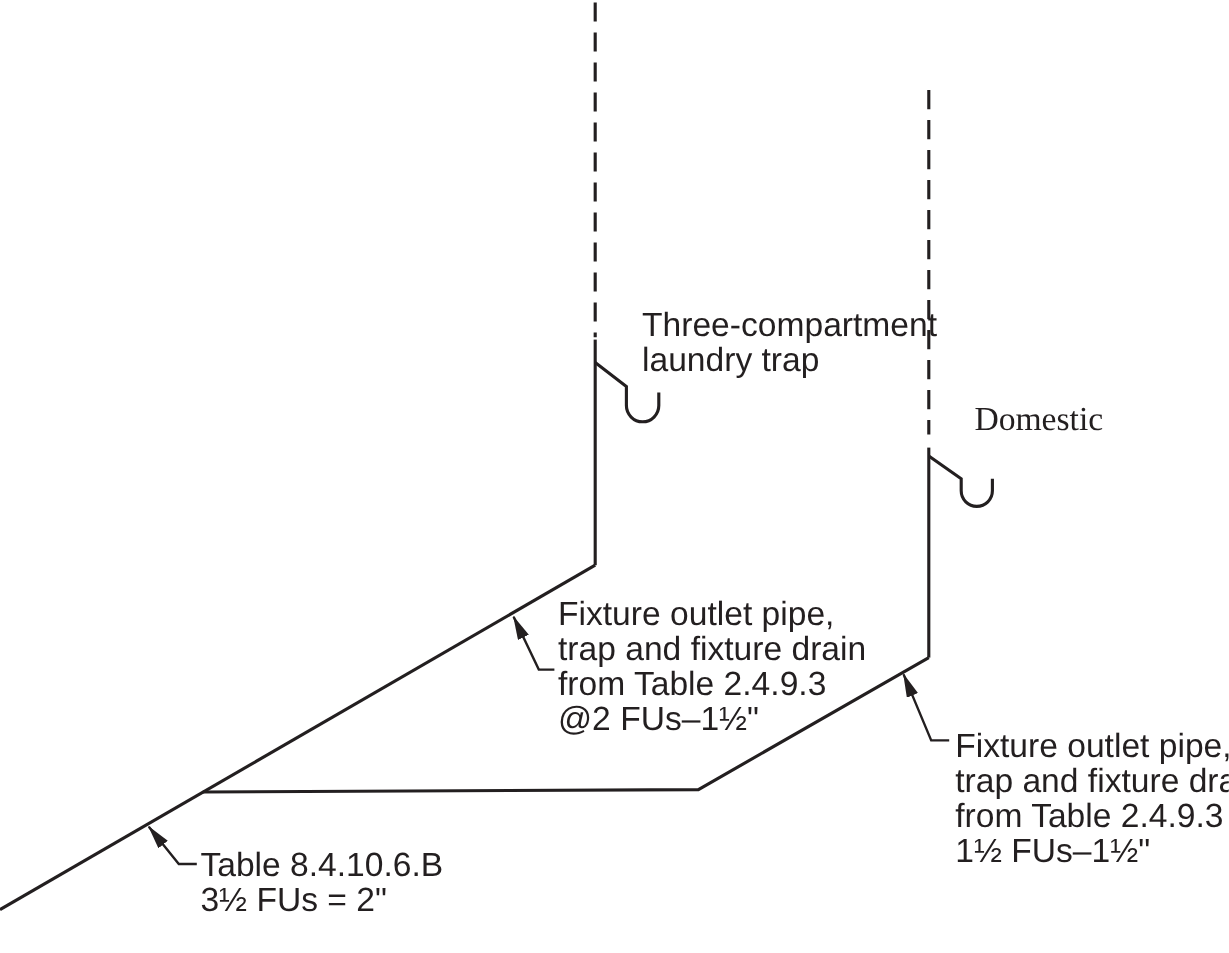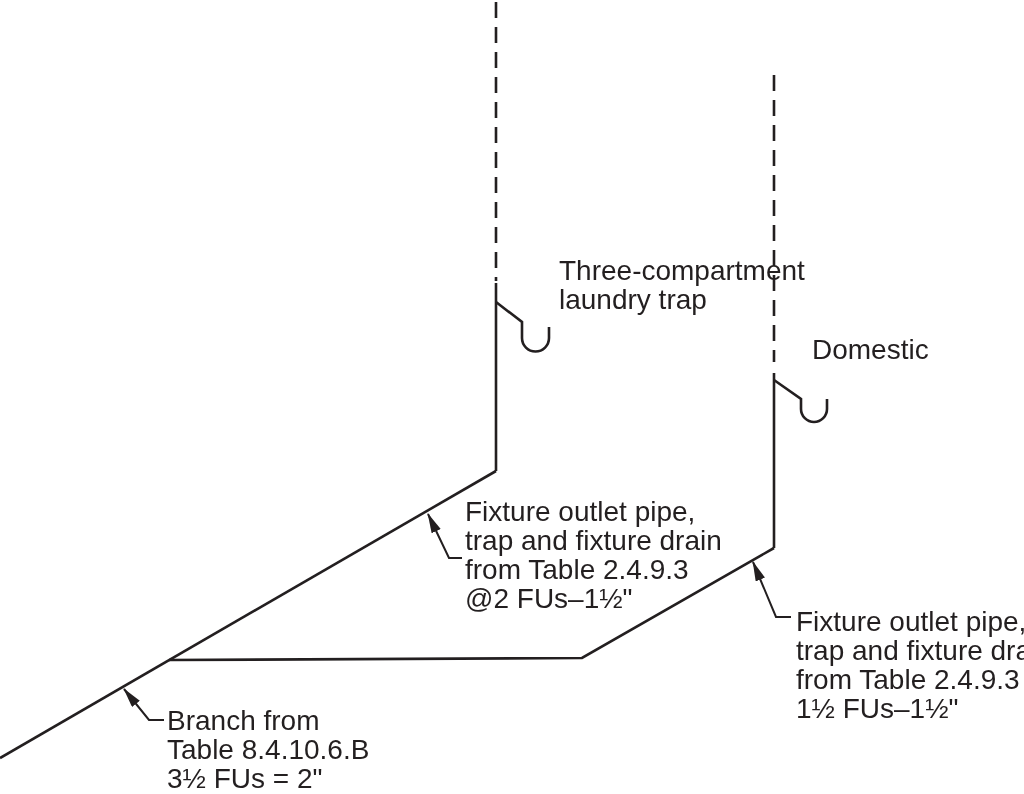--- a/index.html
+++ b/index.html
@@ -62,42 +62,41 @@
 
     <line class="pipe" x1="496" y1="471" x2="0" y2="758"></line>
 
     <path class="pipe" d="M774 548 L582 658 L169 660"></path>
 
     <path class="leader" d="M462 558 L449 558 L428 514" marker-end="url(#arrow)"></path>
     <path class="leader" d="M791 617 L776 617 L753 562" marker-end="url(#arrow)"></path>
     <path class="leader" d="M164 720 L149 720 L124 689" marker-end="url(#arrow)"></path>
   </svg>
 
-  <div class="label" style="left:535px; top:256px;margin-left:24px;">
+  <div class="label" style="left:535px; top:256px;">
     <span>Three-compartment</span>
     <span>laundry trap</span>
   </div>
 
-  <div class="label" style="left:812px; top:335px;">
+  <div class="label" style="left:812px; top:335px;font-family:Liberation Serif, serif;">
     <span>Domestic</span>
   </div>
 
   <div class="label" style="left:465px; top:497px;">
     <span>Fixture outlet pipe,</span>
     <span>trap and fixture drain</span>
     <span>from Table 2.4.9.3</span>
     <span>@2 FUs–1½"</span>
   </div>
 
   <div class="label" style="left:796px; top:607px;">
     <span>Fixture outlet pipe,</span>
     <span>trap and fixture drain</span>
     <span>from Table 2.4.9.3</span>
     <span>1½ FUs–1½"</span>
   </div>
 
   <div class="label" style="left:167px; top:706px;">
-    <span>Branch from</span>
     <span>Table 8.4.10.6.B</span>
     <span>3½ FUs = 2"</span>
   </div>
 
 </div>
 
 </body></html>

